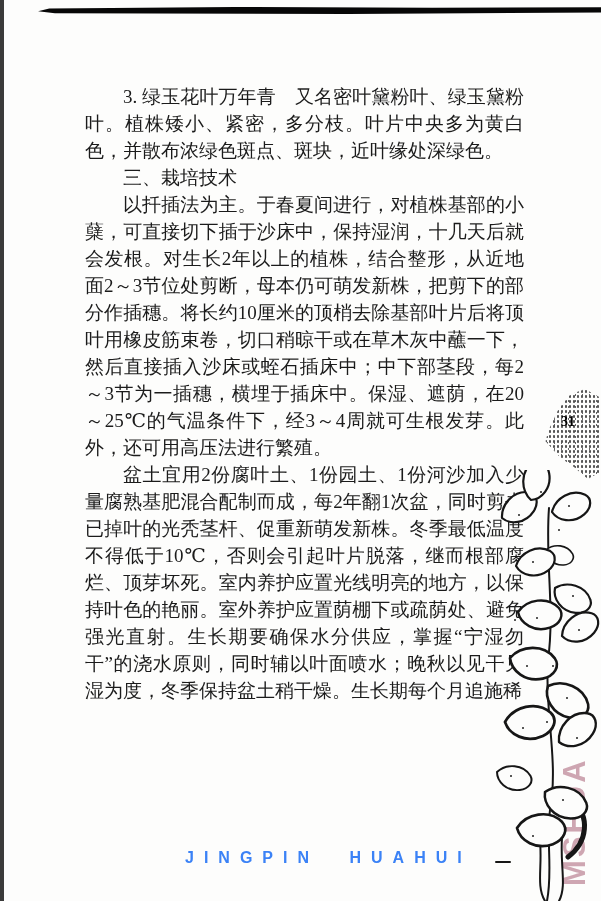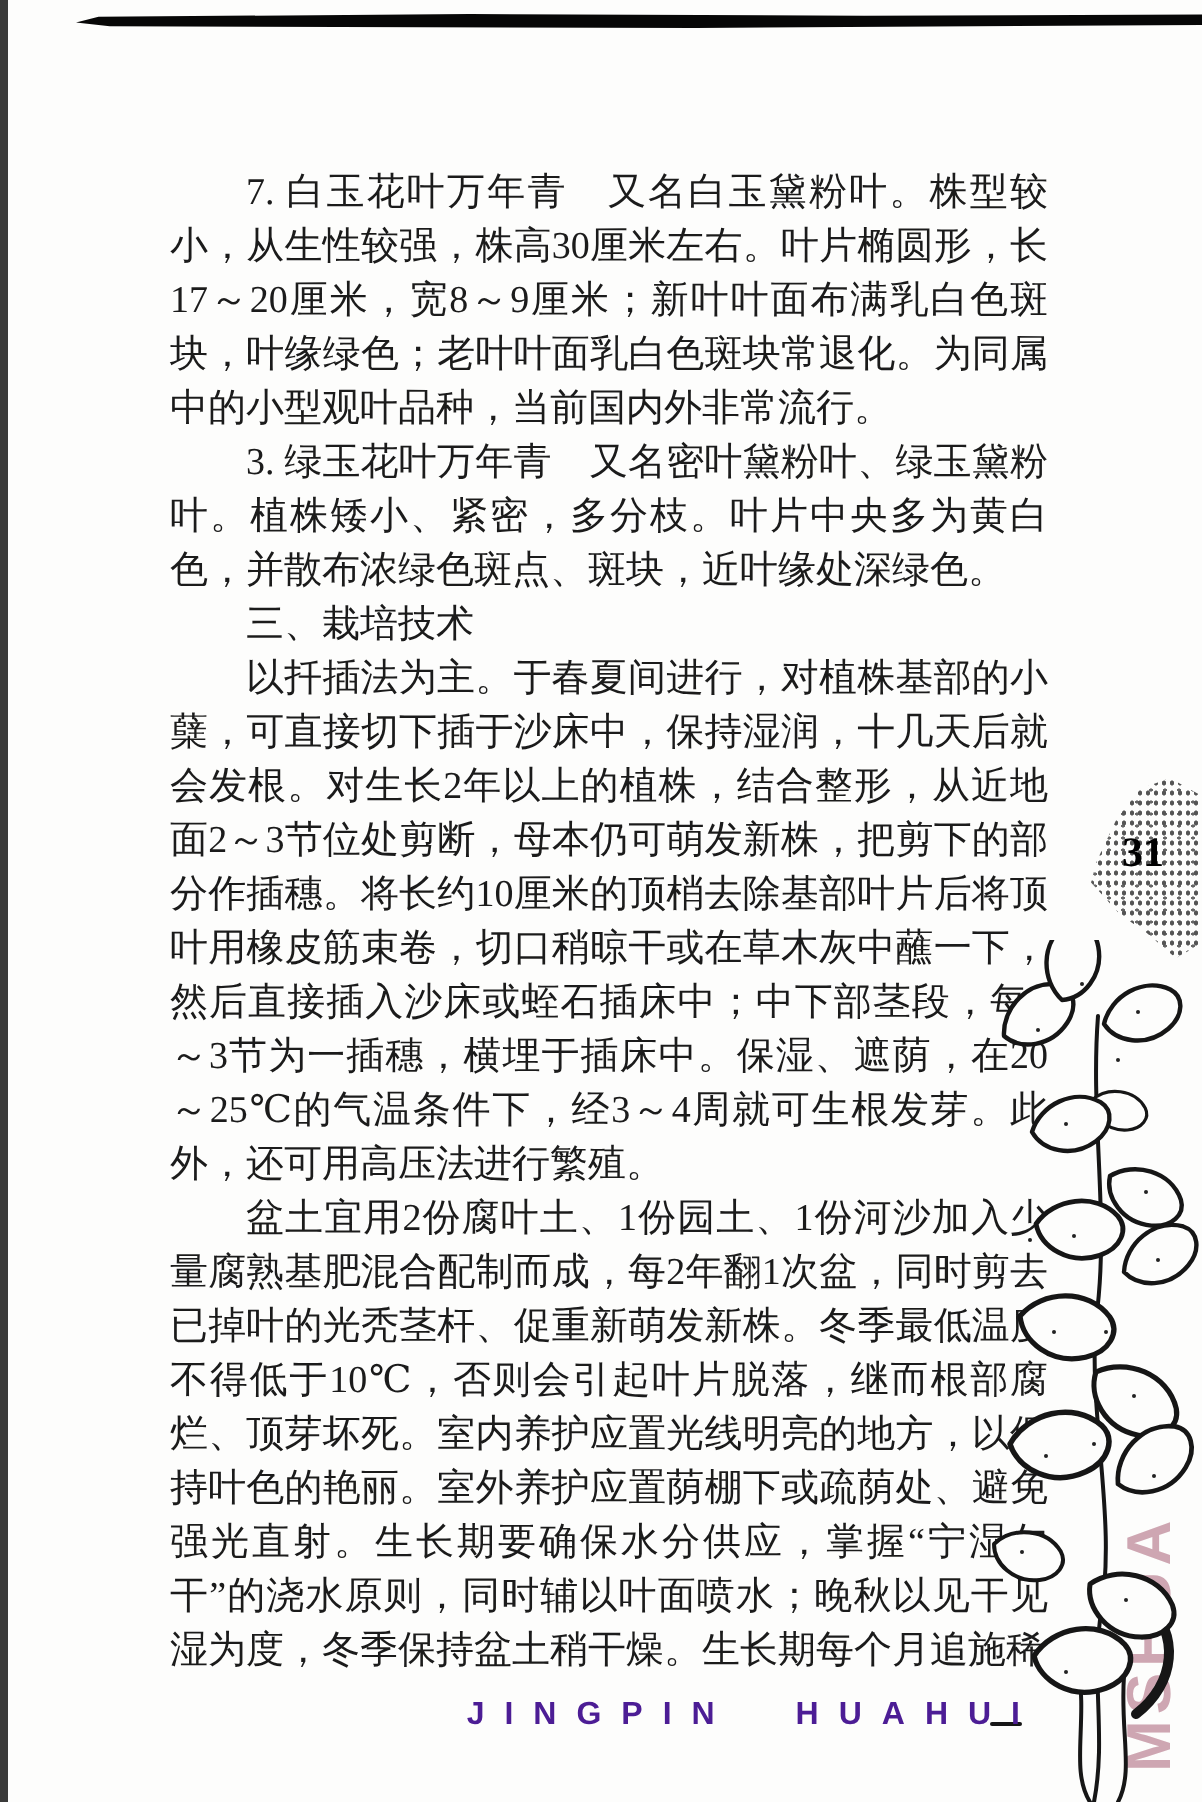--- a/index.html
+++ b/index.html
@@ -27,47 +27,46 @@
     background-image:
       radial-gradient(#474747 0.9px, transparent 1.15px),
       radial-gradient(#5a5a5a 0.8px, transparent 1.05px);
     background-size:4px 5px, 7px 6px;
     background-position:0 0, 2px 3px;
     clip-path:polygon(28% 46%, 42% 22%, 58% 6%, 78% 0%, 100% 10%, 100% 92%, 82% 100%, 62% 86%, 44% 76%, 24% 58%);
     opacity:.92;
   }
   .page-number {
     position:absolute; left:33px; top:25px;
-    font-weight:bold; font-size:21px; color:#000;
+    font-weight:bold; font-size:14px; color:#000;
   }
   .illustration { position:absolute; left:489px; top:470px; width:112px; height:431px; }
   .footer {
-    position:absolute; left:185px; top:849px; width:335px; text-align:right;
+    position:absolute; left:185px; top:849px; width:335px; text-align:left;
     font-family:"Liberation Sans","DejaVu Sans",sans-serif;
     font-size:16px; font-weight:bold; letter-spacing:10px; word-spacing:16px;
-    color:#4c1d95; white-space:nowrap;
+    color:#3b82f6; white-space:nowrap;
   }
   .watermark {
     position:absolute; left:557px; top:886px; width:170px;
     transform:rotate(-90deg); transform-origin:0 0;
     font-family:"Liberation Sans","DejaVu Sans",sans-serif;
     font-size:31px; font-weight:bold; letter-spacing:3px;
     color:#c89ba8; opacity:.88; white-space:nowrap;
   }
 </style>
 </head>
 <body>
 
 <div class="page">
 
   <div class="scan-edge-left"></div>
   <div class="scan-edge-top"></div>
 
   <div class="text-block">
-    <p class="para">7. 白玉花叶万年青　又名白玉黛粉叶。株型较小，从生性较强，株高30厘米左右。叶片椭圆形，长17～20厘米，宽8～9厘米；新叶叶面布满乳白色斑块，叶缘绿色；老叶叶面乳白色斑块常退化。为同属中的小型观叶品种，当前国内外非常流行。</p>
     <p class="para">3. 绿玉花叶万年青　又名密叶黛粉叶、绿玉黛粉叶。植株矮小、紧密，多分枝。叶片中央多为黄白色，并散布浓绿色斑点、斑块，近叶缘处深绿色。</p>
     <p class="heading">三、栽培技术</p>
     <p class="para">以扦插法为主。于春夏间进行，对植株基部的小蘖，可直接切下插于沙床中，保持湿润，十几天后就会发根。对生长2年以上的植株，结合整形，从近地面2～3节位处剪断，母本仍可萌发新株，把剪下的部分作插穗。将长约10厘米的顶梢去除基部叶片后将顶叶用橡皮筋束卷，切口稍晾干或在草木灰中蘸一下，然后直接插入沙床或蛭石插床中；中下部茎段，每2～3节为一插穗，横埋于插床中。保湿、遮荫，在20～25℃的气温条件下，经3～4周就可生根发芽。此外，还可用高压法进行繁殖。</p>
     <p class="para">盆土宜用2份腐叶土、1份园土、1份河沙加入少量腐熟基肥混合配制而成，每2年翻1次盆，同时剪去已掉叶的光秃茎杆、促重新萌发新株。冬季最低温度不得低于10℃，否则会引起叶片脱落，继而根部腐烂、顶芽坏死。室内养护应置光线明亮的地方，以保持叶色的艳丽。室外养护应置荫棚下或疏荫处、避免强光直射。生长期要确保水分供应，掌握“宁湿勿干”的浇水原则，同时辅以叶面喷水；晚秋以见干见湿为度，冬季保持盆土稍干燥。生长期每个月追施稀</p>
   </div>
 
   <div class="page-tab">
     <div class="speckle"></div>
     <div class="page-number">31</div>
   </div>

